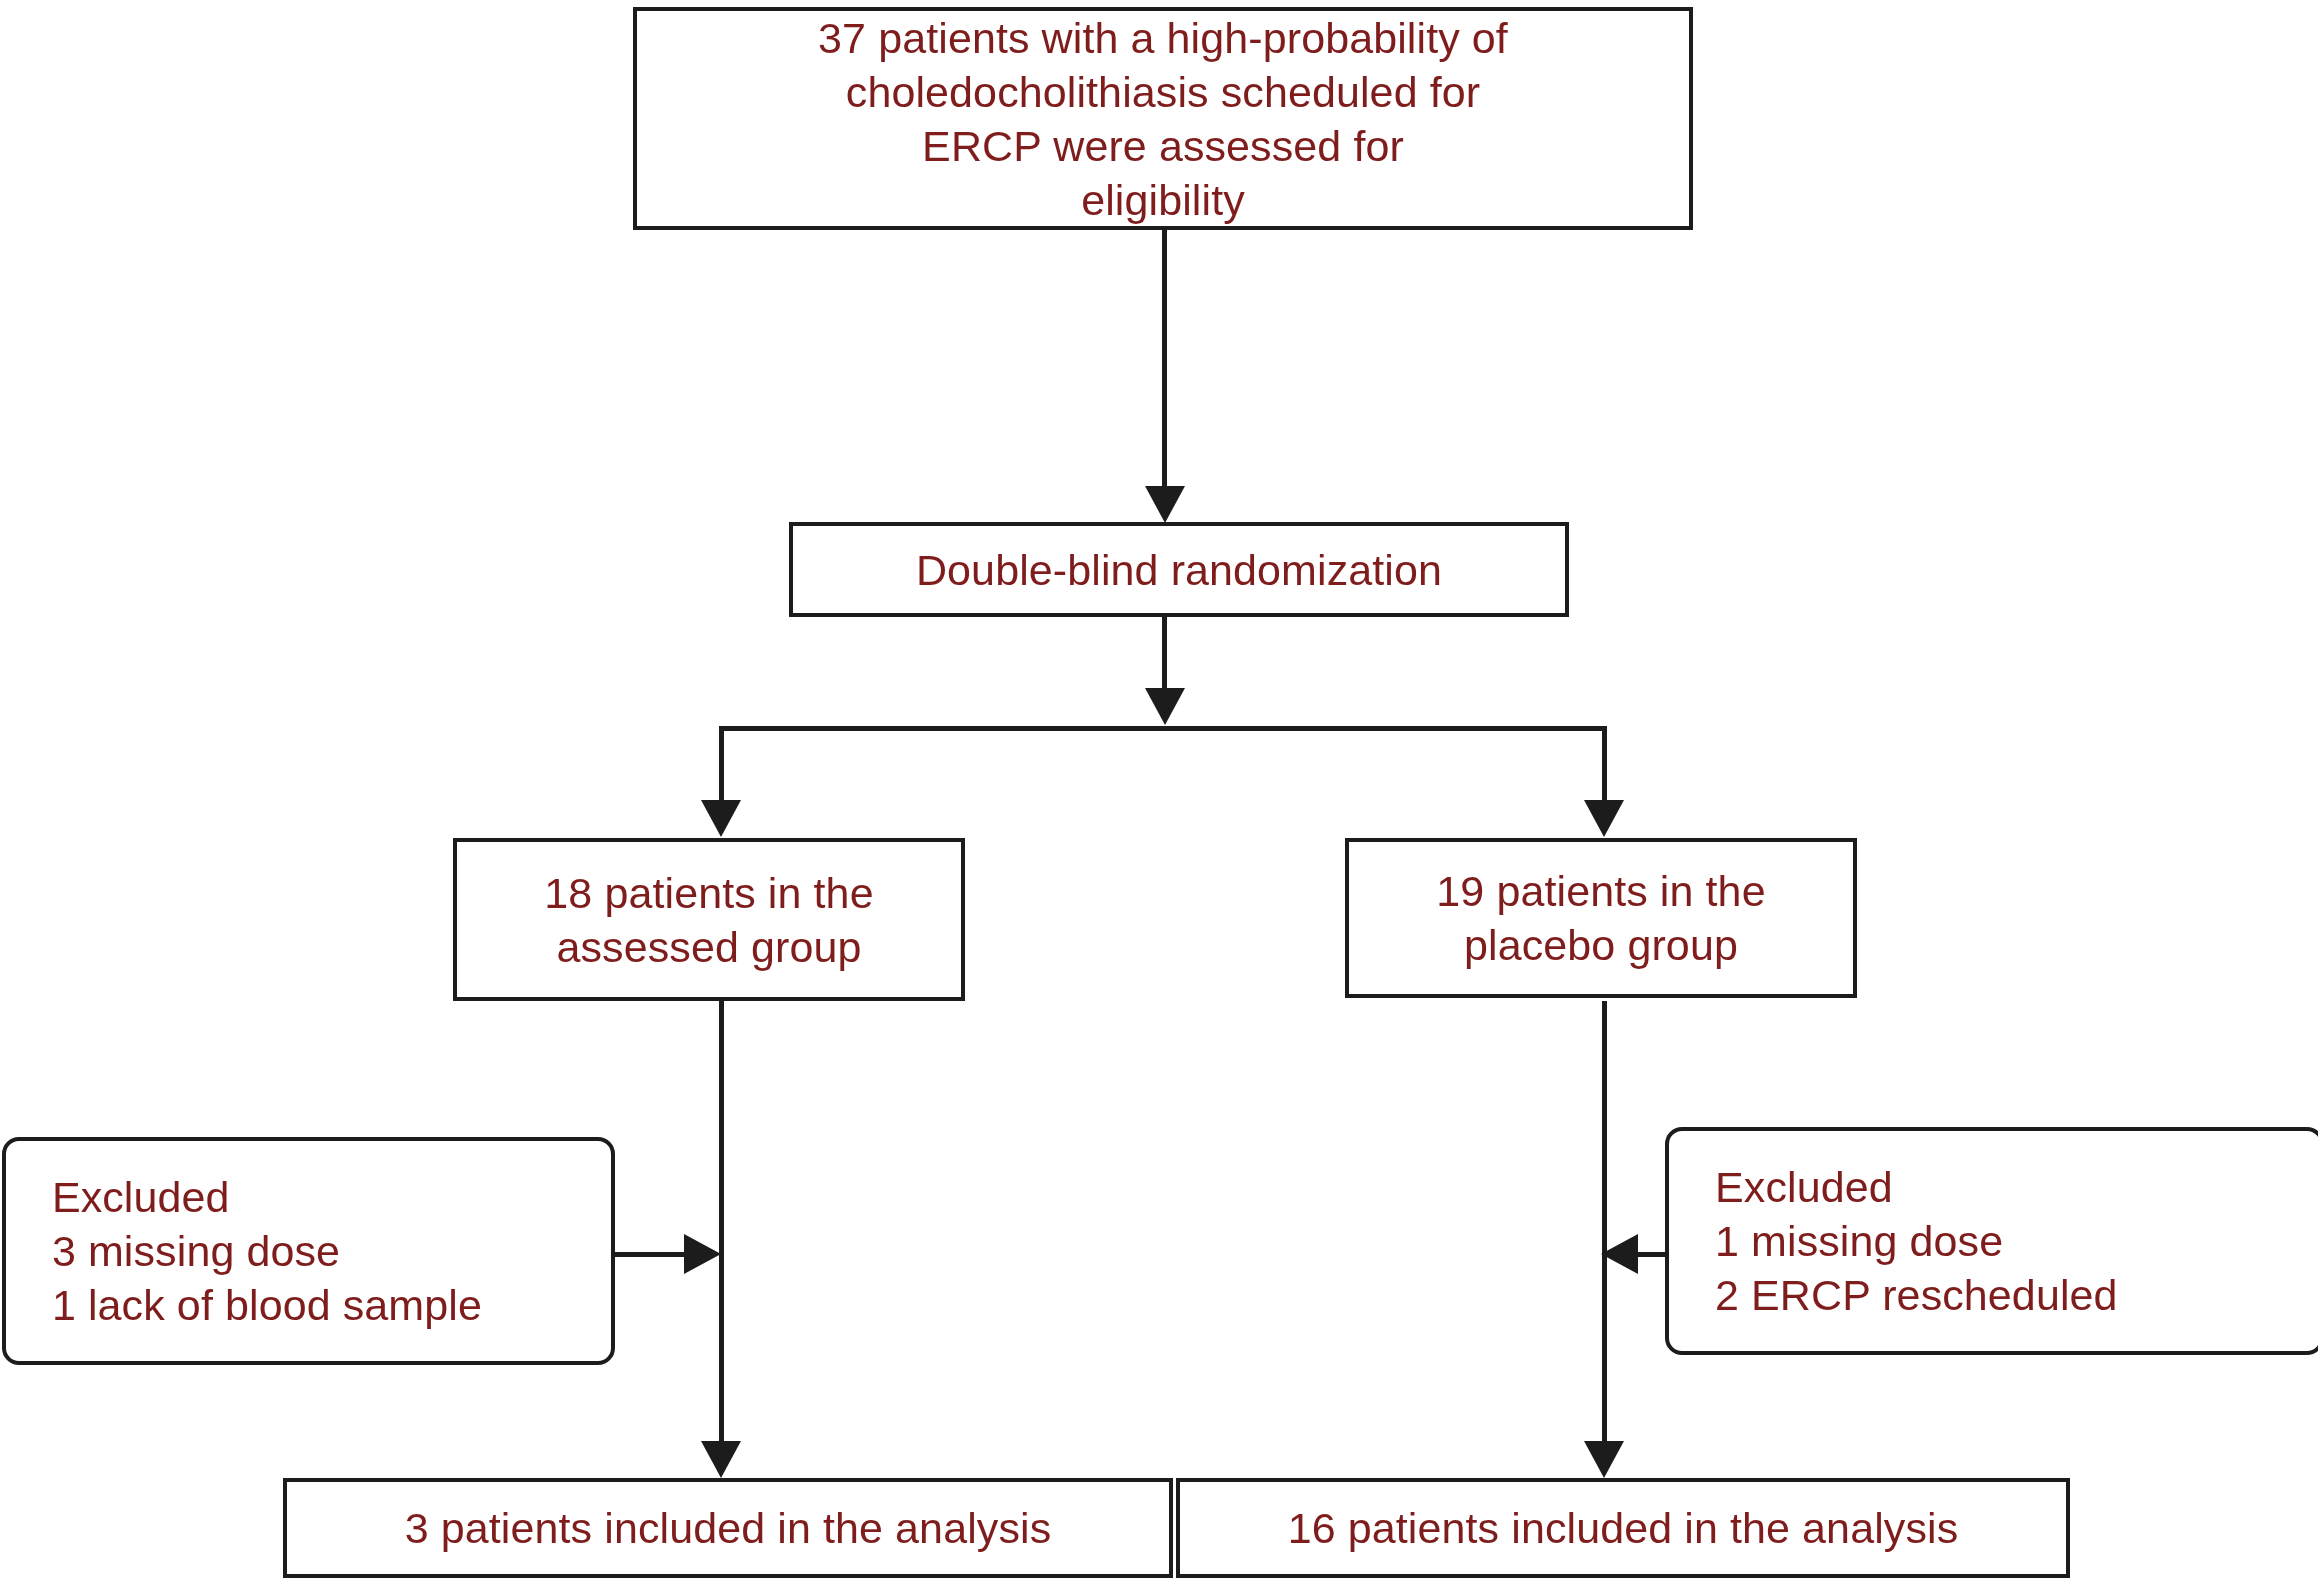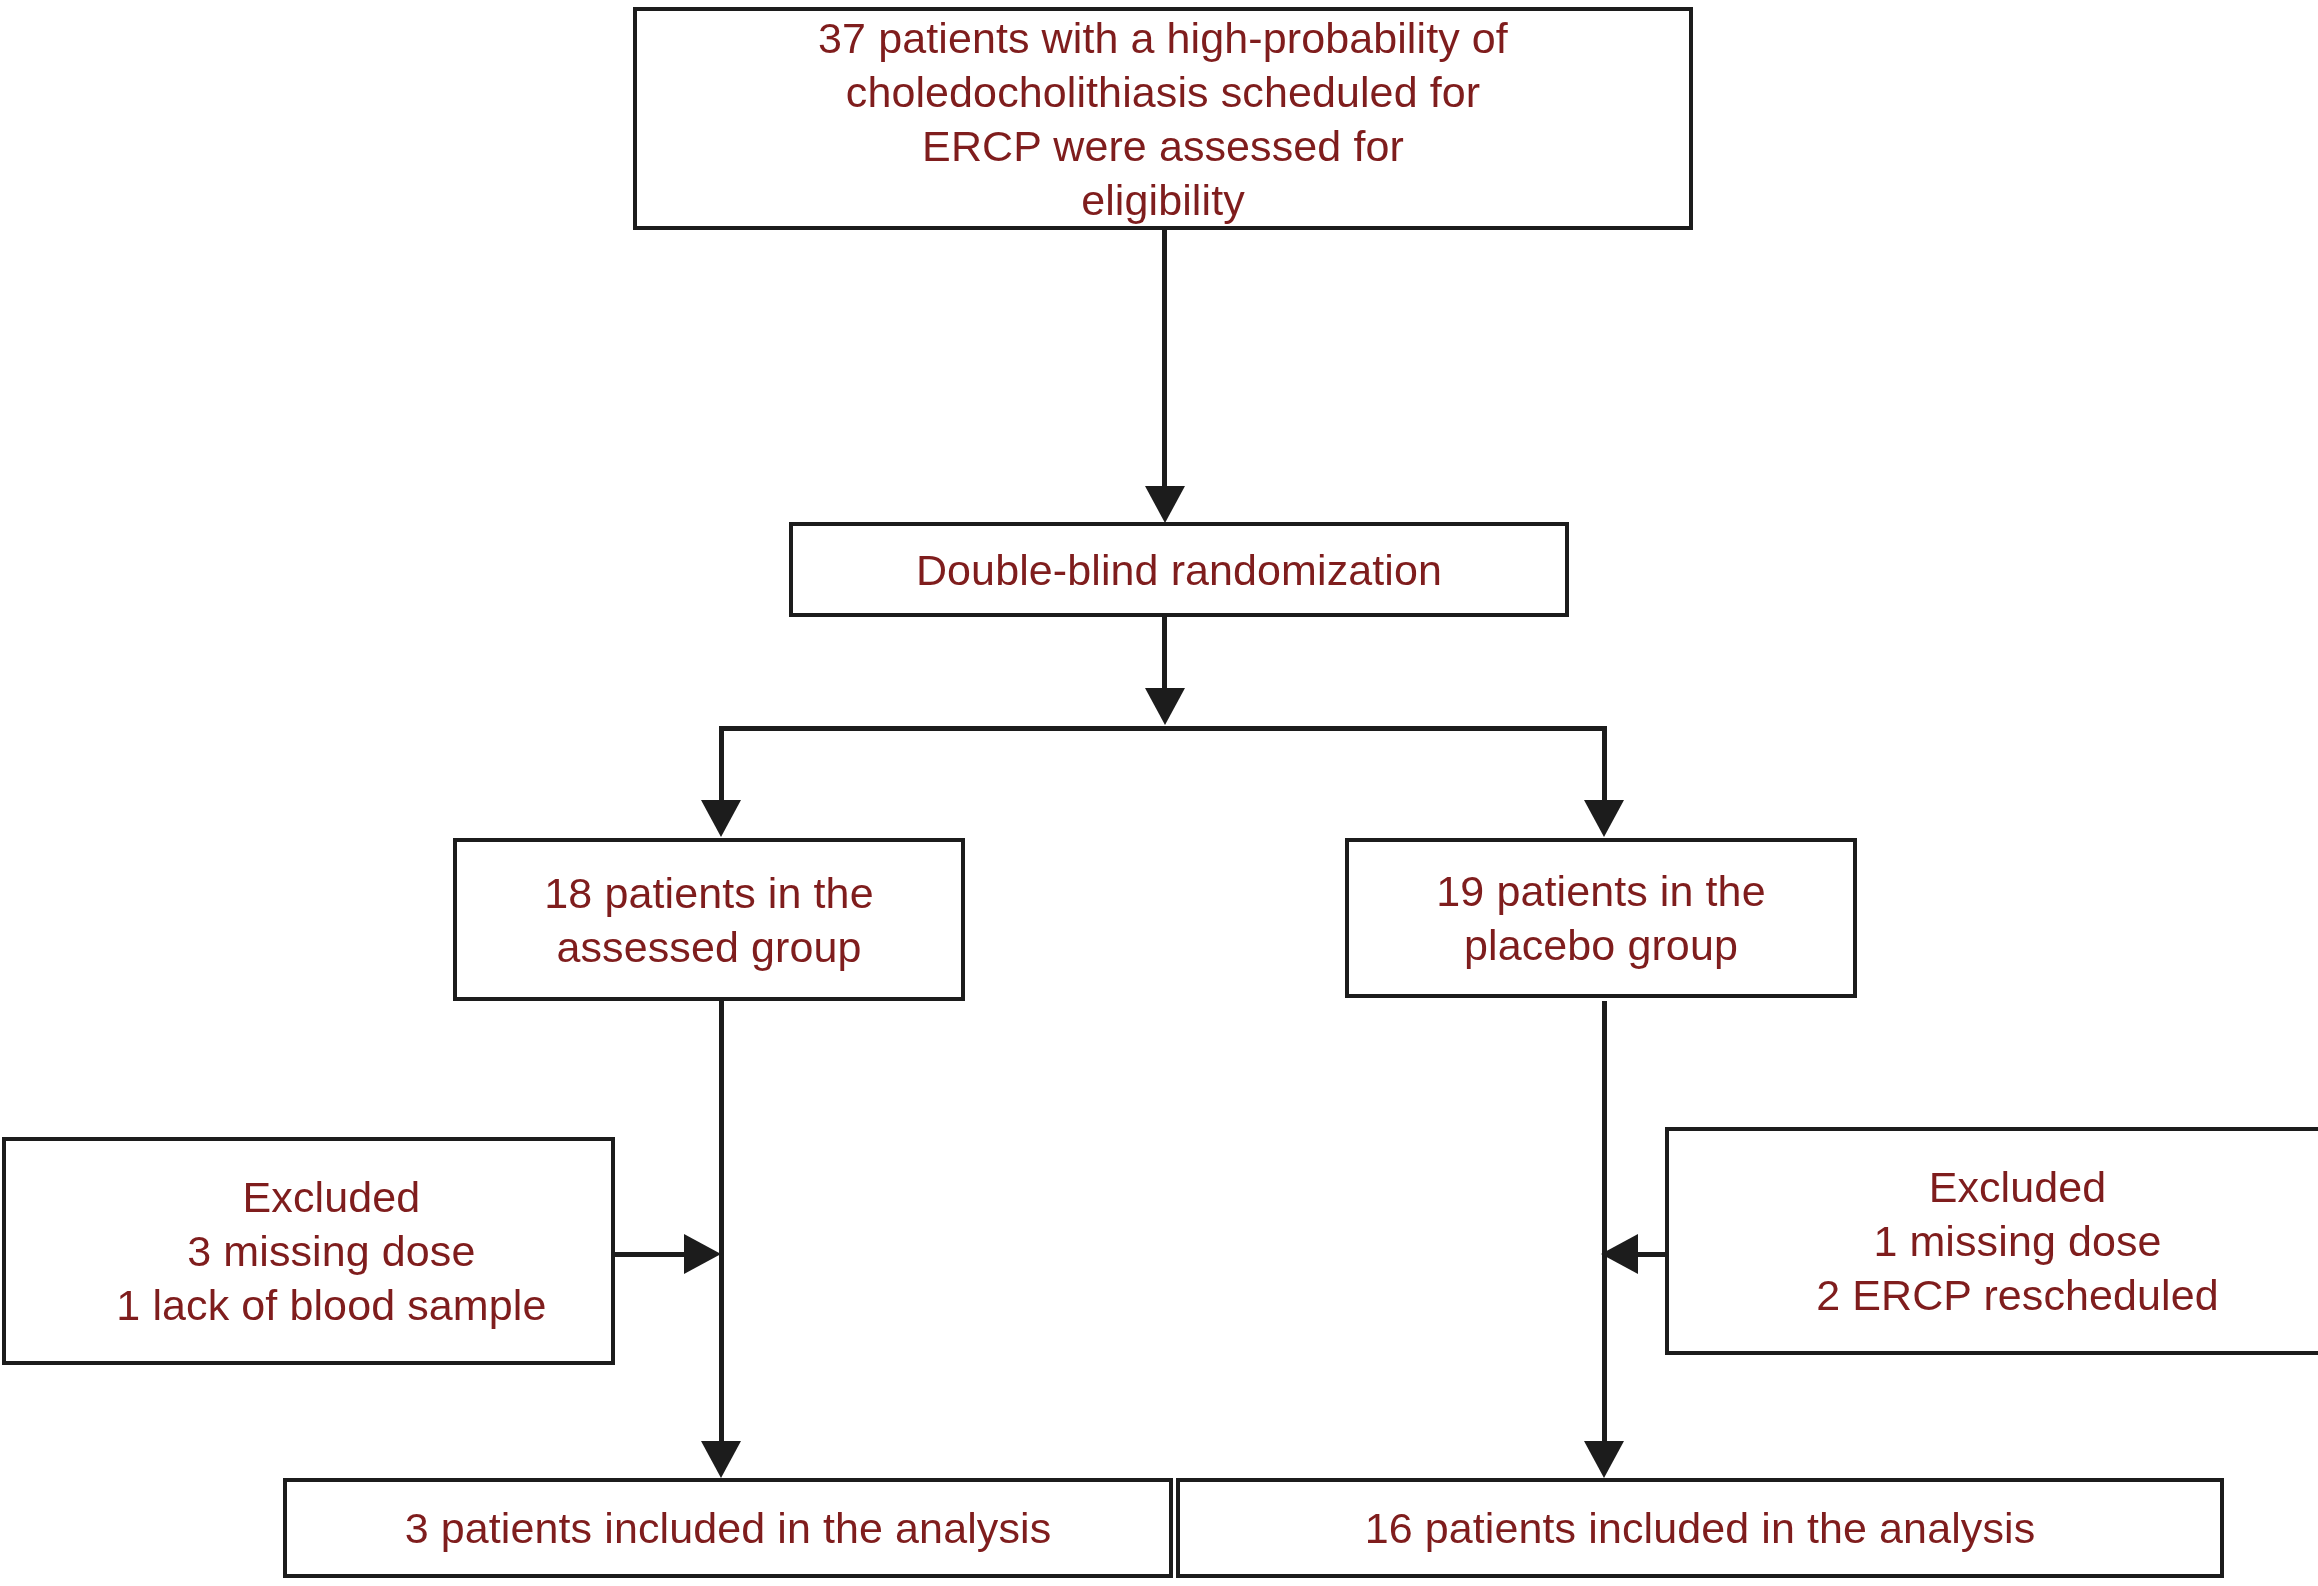--- a/index.html
+++ b/index.html
@@ -28,23 +28,24 @@
     font-size: 43px;
     line-height: 54px;
     color: #7f1d1d;
     letter-spacing: 0.1px;
   }
   .node.center {
     align-items: center;
     text-align: center;
   }
   .node.left {
-    align-items: center;
+    align-items: flex-start;
     text-align: left;
     padding-left: 46px;
+    border-radius: 17px;
   }
   .node .line {
     white-space: nowrap;
   }
 
   
   .vline {
     position: absolute;
     width: 4.6px;
     background: #1c1c1c;
@@ -140,18 +141,18 @@
     <div class="line">2 ERCP rescheduled</div>
   </div>
 
   <div class="hline" style="left:1636px; top:1252px; width:32px;"></div>
   <div class="arrow-left" style="left:1601px; top:1234px;"></div>
 
   <div class="node center" style="left:283px; top:1478px; width:890px; height:100px;">
     <div class="line">3 patients included in the analysis</div>
   </div>
 
-  <div class="node center" style="left:1176px; top:1478px; width:1048px; height:100px;">
+  <div class="node center" style="left:1176px; top:1478px; width:894px; height:100px;">
     <div class="line">16 patients included in the analysis</div>
   </div>
 
 </div>
 
 
 </body></html>

